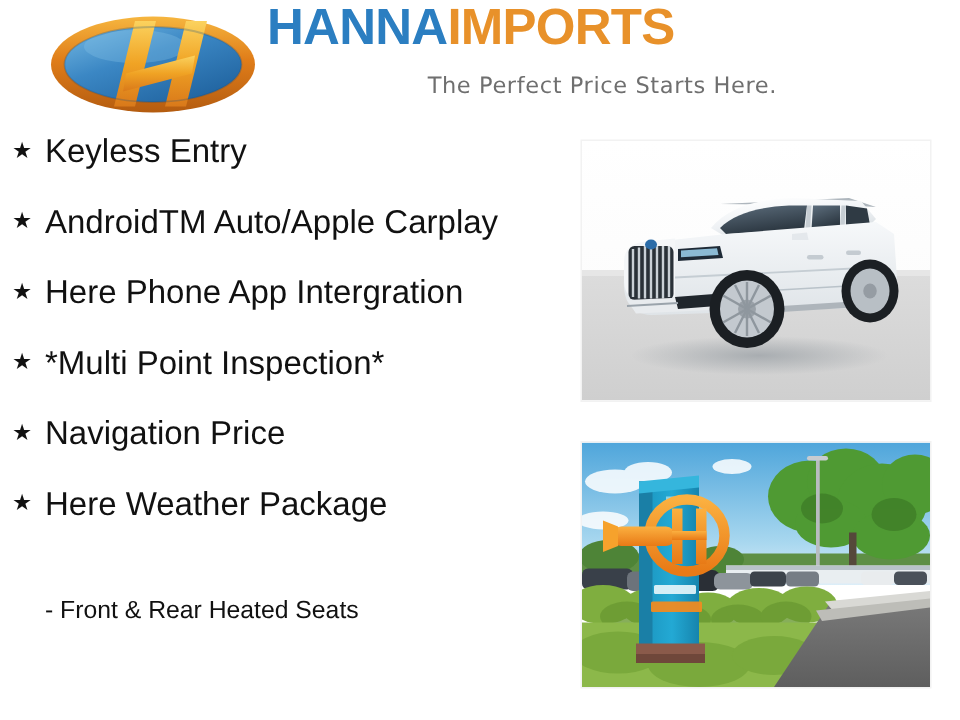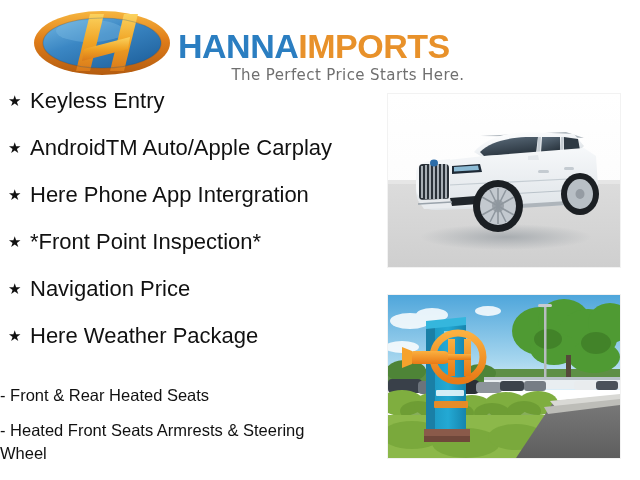--- a/index.html
+++ b/index.html
@@ -21,35 +21,35 @@
     left: 0; top: 0;
     width: 640px; height: 88px;
   }
   #logo-mark {
     position: absolute;
     left: 32px; top: 9px;
     width: 140px; height: 68px;
   }
   #wordmark-block {
     position: absolute;
-    left: 178px; top: 28px;
+    left: 178px; top: 0;
     width: 340px;
   }
   #wordmark {
     font-size: 34px;
     font-weight: bold;
     letter-spacing: -0.5px;
     line-height: 36px;
     white-space: nowrap;
   }
   #wordmark .w-hanna { color: #2b7ec1; }
   #wordmark .w-imports { color: #e8912a; }
   #tagline {
-    margin-top: 2px;
-    text-align: center;
+    margin-top: 12px;
+    text-align: right;
     font-family: "DejaVu Sans", sans-serif;
     font-size: 15px;
     color: #6f6f6f;
     letter-spacing: 0.4px;
     white-space: nowrap;
   }
 
   
   #feature-list {
     position: absolute;
@@ -71,22 +71,23 @@
     text-align: left;
   }
   .feature-text {
     font-size: 22px;
     color: #111111;
     line-height: 22px;
     white-space: nowrap;
   }
   .sub-row {
     display: flex;
-    align-items: center;
+    align-items: flex-end;
     height: 47px;
+    padding-left: 30px;
   }
   .sub-row.wrap { height: auto; }
   .sub-text {
     font-size: 16.5px;
     color: #111111;
     line-height: 23px;
     max-width: 330px;
   }
 
   
@@ -164,40 +165,37 @@
     <span class="feature-text">AndroidTM Auto/Apple Carplay</span>
   </div>
 
   <div class="feature-row">
     <span class="feature-star">★</span>
     <span class="feature-text">Here Phone App Intergration</span>
   </div>
 
   <div class="feature-row">
     <span class="feature-star">★</span>
-    <span class="feature-text">*Front Point Inspection*</span>
+    <span class="feature-text">*Multi Point Inspection*</span>
   </div>
 
   <div class="feature-row">
     <span class="feature-star">★</span>
     <span class="feature-text">Navigation Price</span>
   </div>
 
   <div class="feature-row">
     <span class="feature-star">★</span>
     <span class="feature-text">Here Weather Package</span>
   </div>
 
   <div class="sub-row">
     <span class="sub-text">- Front &amp; Rear Heated Seats</span>
   </div>
 
-  <div class="sub-row wrap">
-    <span class="sub-text">- Heated Front Seats Armrests &amp; Steering Wheel</span>
-  </div>
 
 </div>
 
 <div class="photo" id="vehicle-photo">
   <svg viewBox="0 0 232 173" xmlns="http://www.w3.org/2000/svg">
     <defs>
       <linearGradient id="studioBg" x1="0" y1="0" x2="0" y2="1">
         <stop offset="0%" stop-color="#ffffff"></stop>
         <stop offset="100%" stop-color="#fafafa"></stop>
       </linearGradient>

